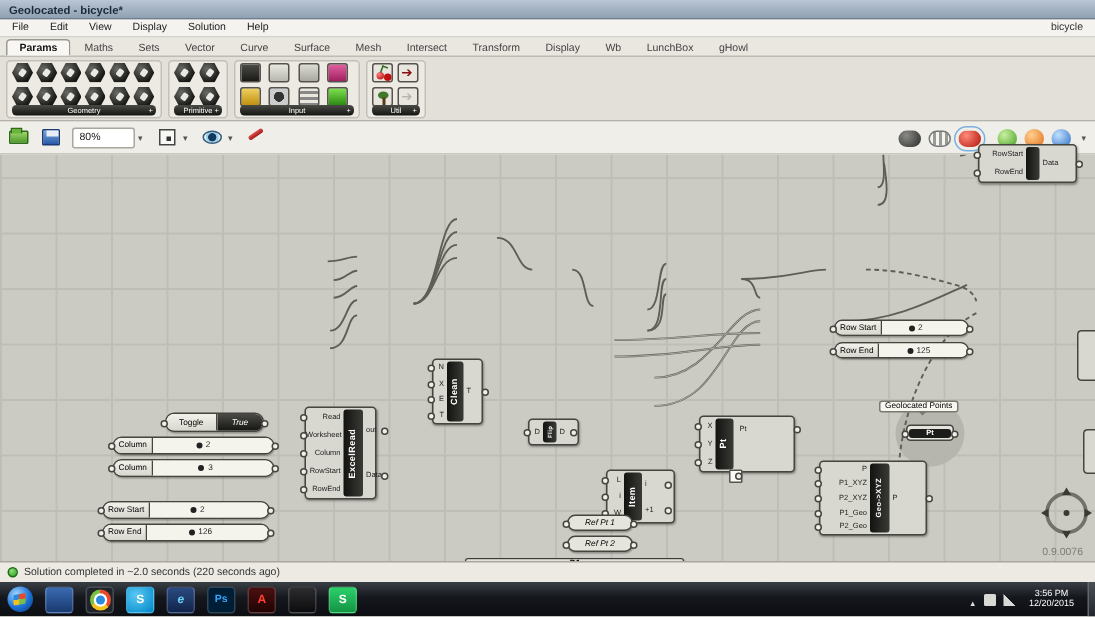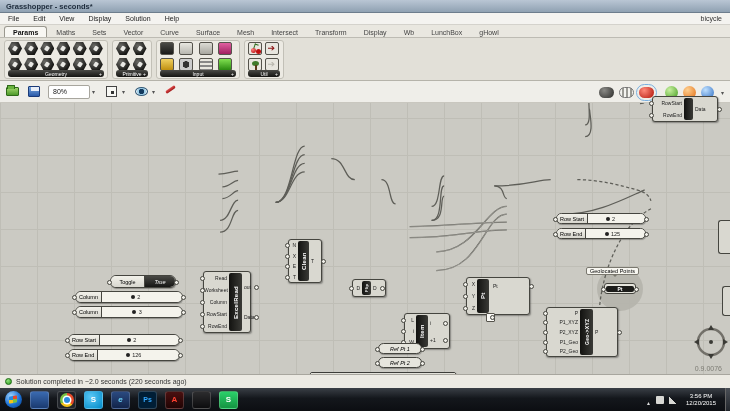--- a/index.html
+++ b/index.html
@@ -181,21 +181,21 @@
   .clock { text-align:center; font-size:6px; color:#fff; line-height:7px; margin:0 4px; }
   .show-desktop { width:5px; height:23px; background:linear-gradient(#4a4f56,#22262c);
     border-left:1px solid #666; }
 </style>
 </head>
 <body>
 
 <div id="app">
 
   <div class="titlebar">
-    <span>Grasshopper - seconds*</span>
+    <span>Geolocated - bicycle*</span>
   </div>
 
   <div class="menubar">
     <span>File</span>
     <span>Edit</span>
     <span>View</span>
     <span>Display</span>
     <span>Solution</span>
     <span>Help</span>
     <span class="spacer"></span>

